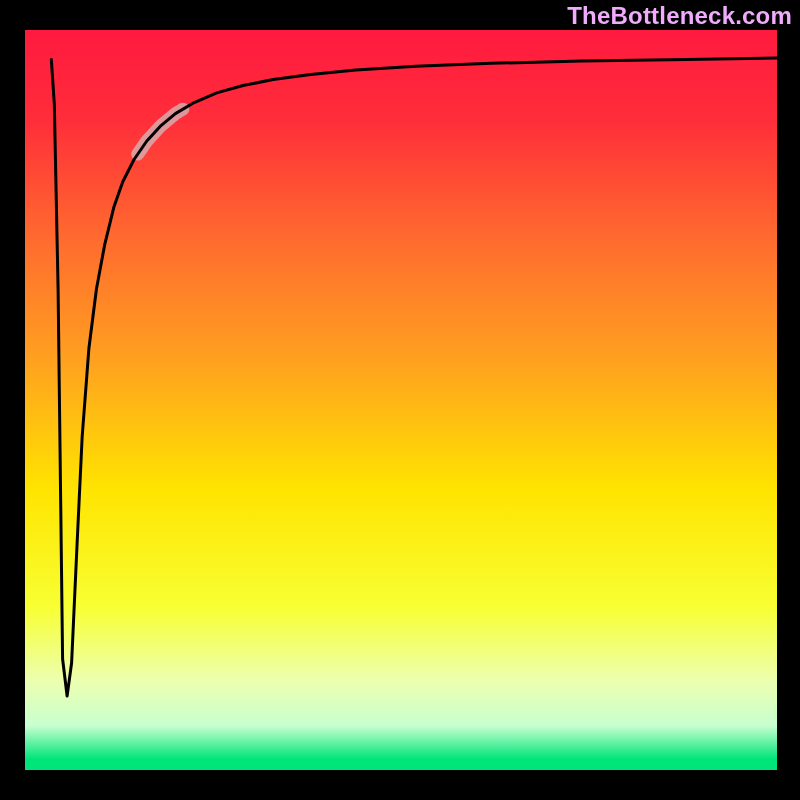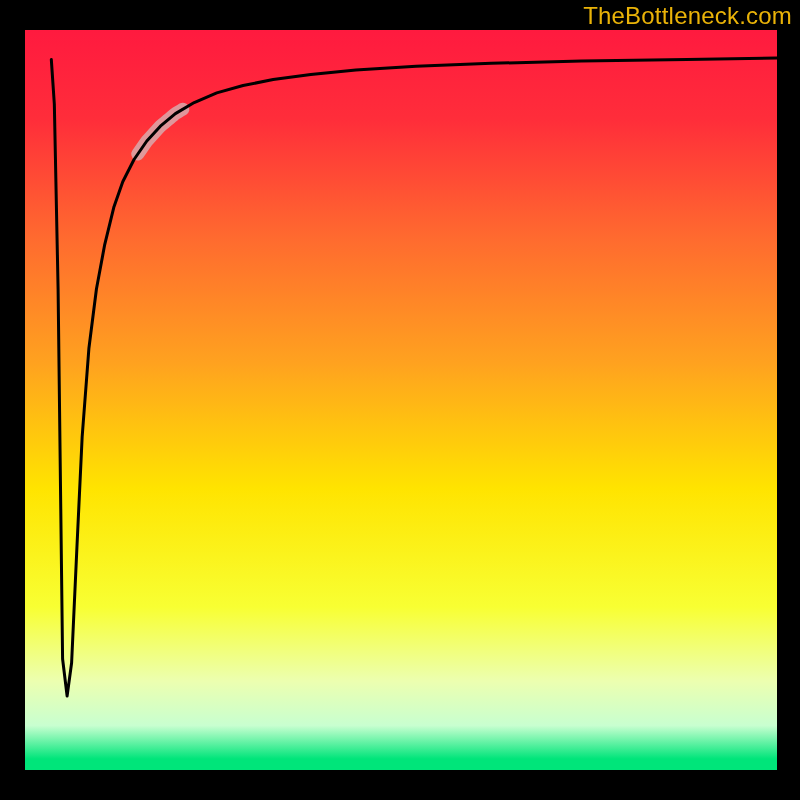--- a/index.html
+++ b/index.html
@@ -13,23 +13,23 @@
   }
   .frame {
     position: relative;
     width: 800px;
     height: 800px;
   }
   .watermark {
     position: absolute;
     top: 2px;
     right: 8px;
-    color: #eab308;
+    color: #f0abfc;
     font-size: 24px;
-    font-weight: 400;
+    font-weight: 700;
     letter-spacing: 0.2px;
     z-index: 10;
   }
   .plot-svg {
     position: absolute;
     top: 0;
     left: 0;
     width: 800px;
     height: 800px;
   }

